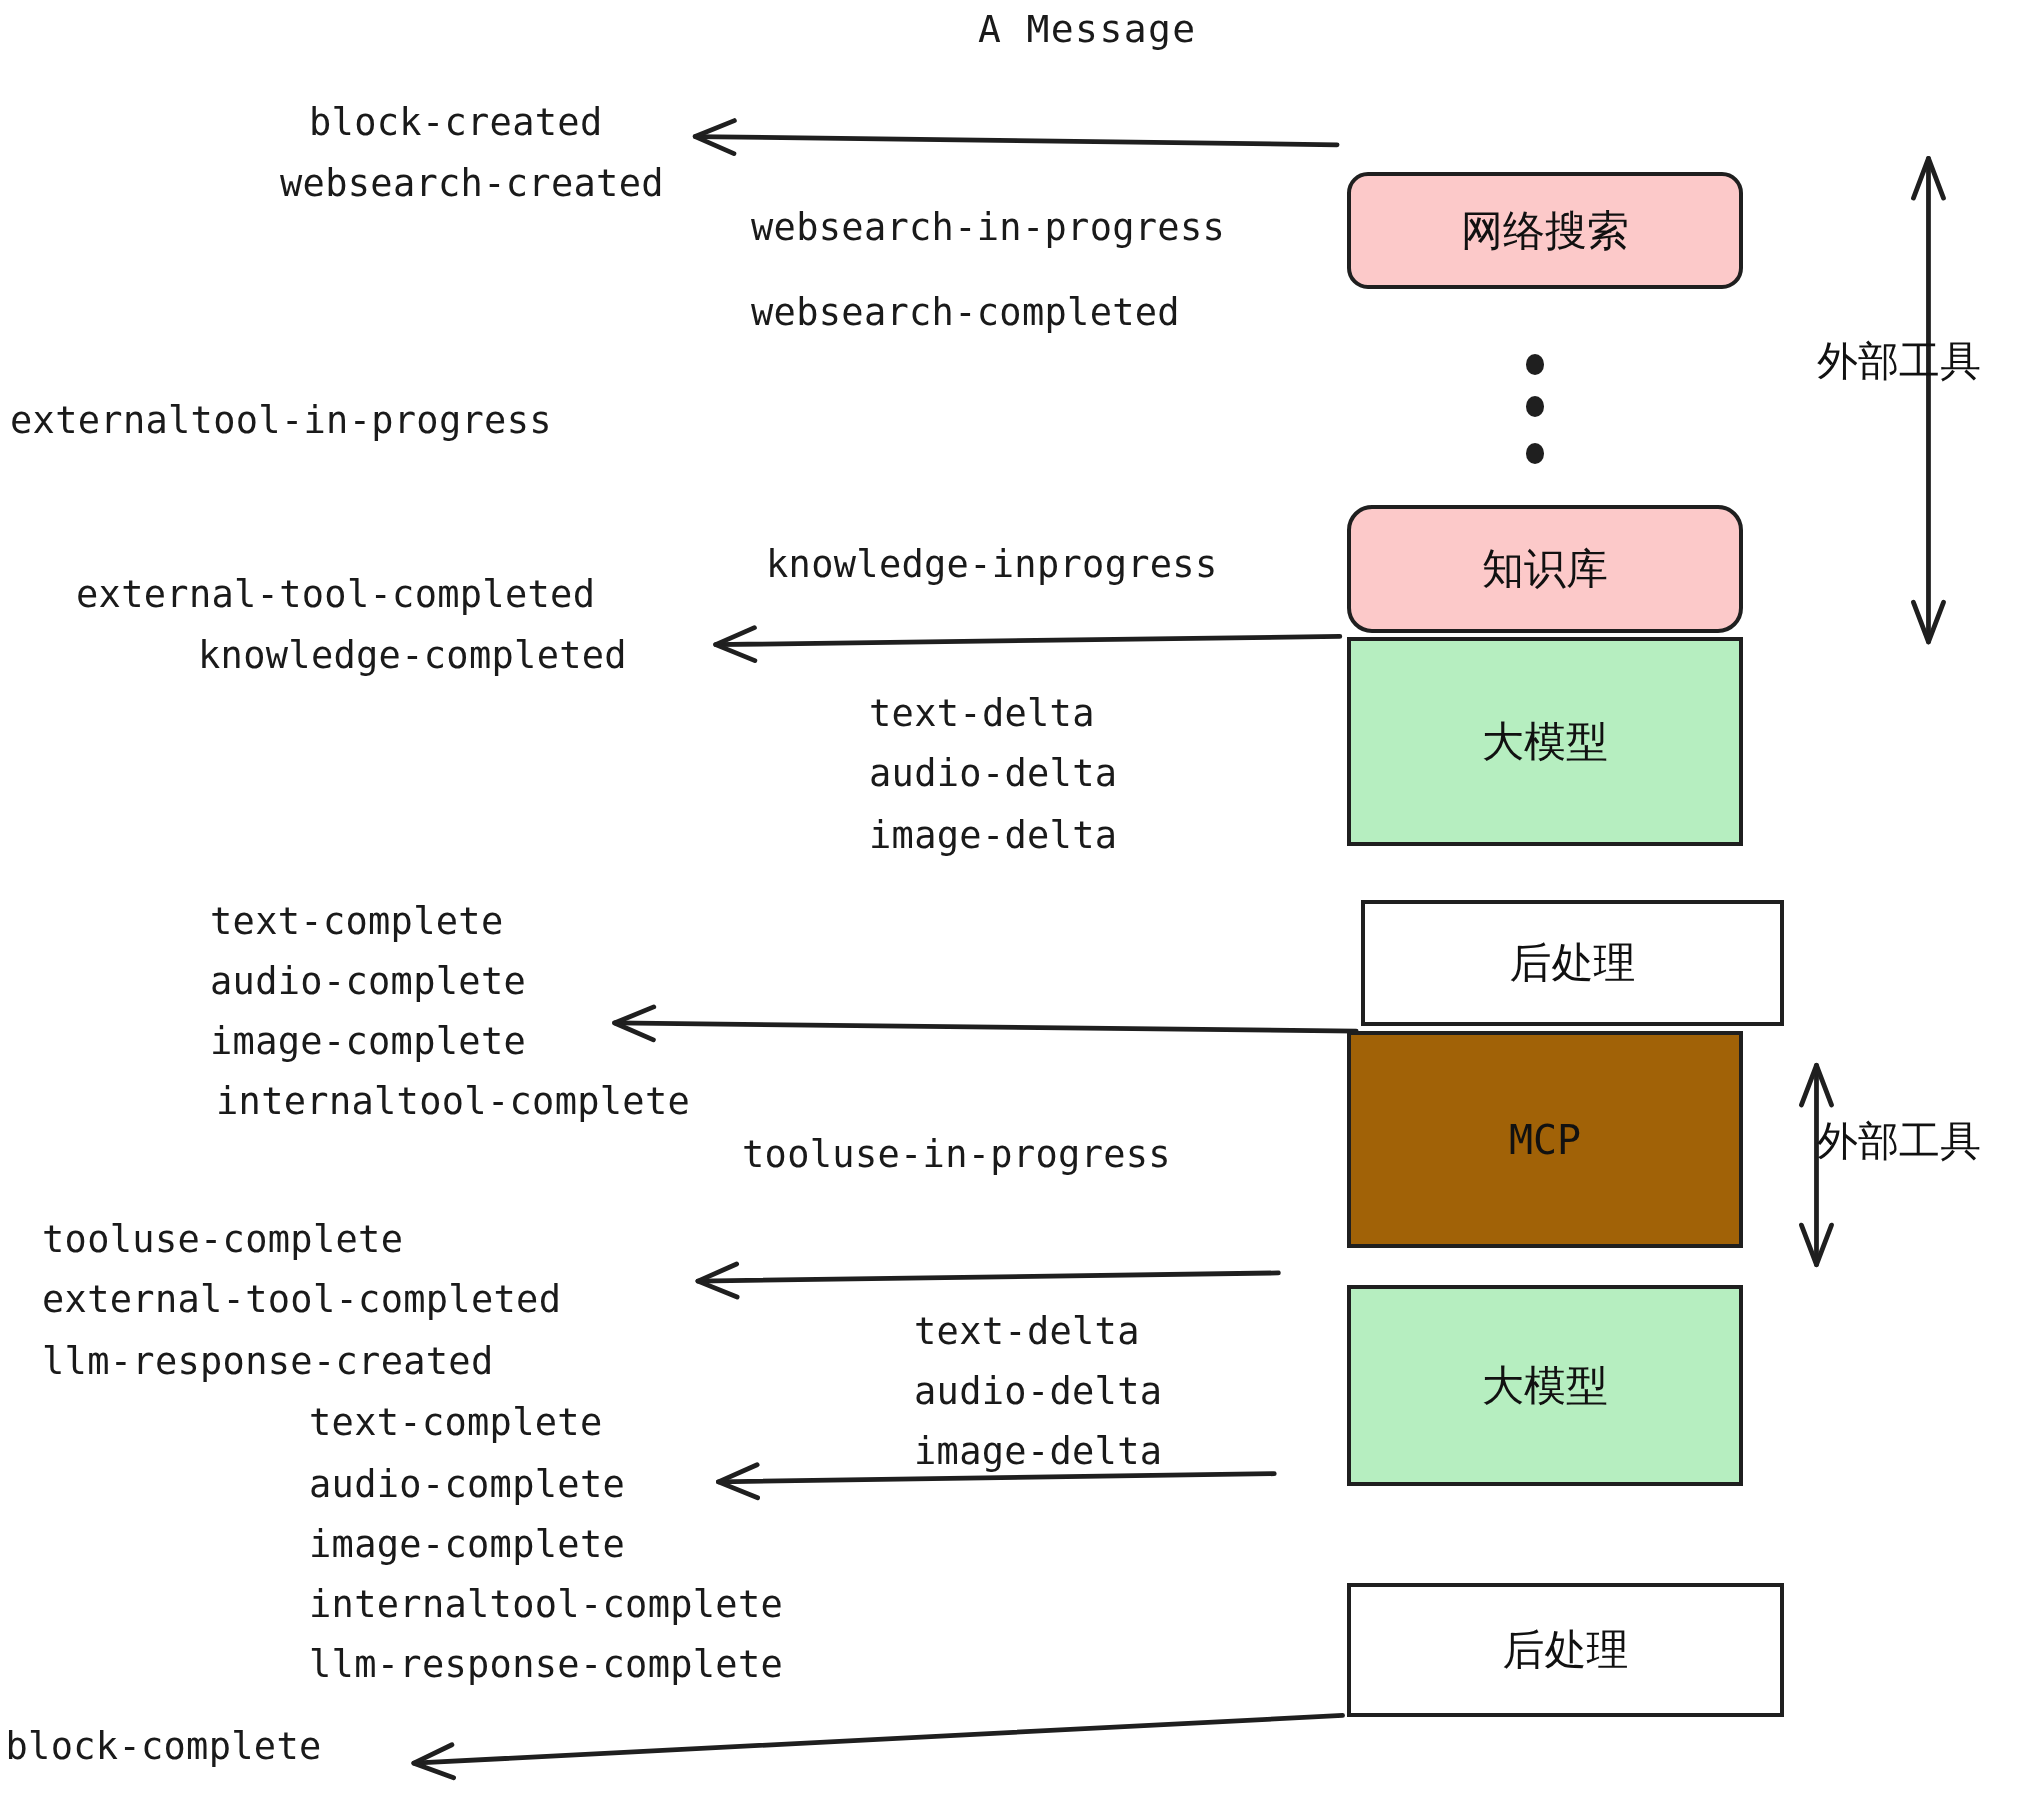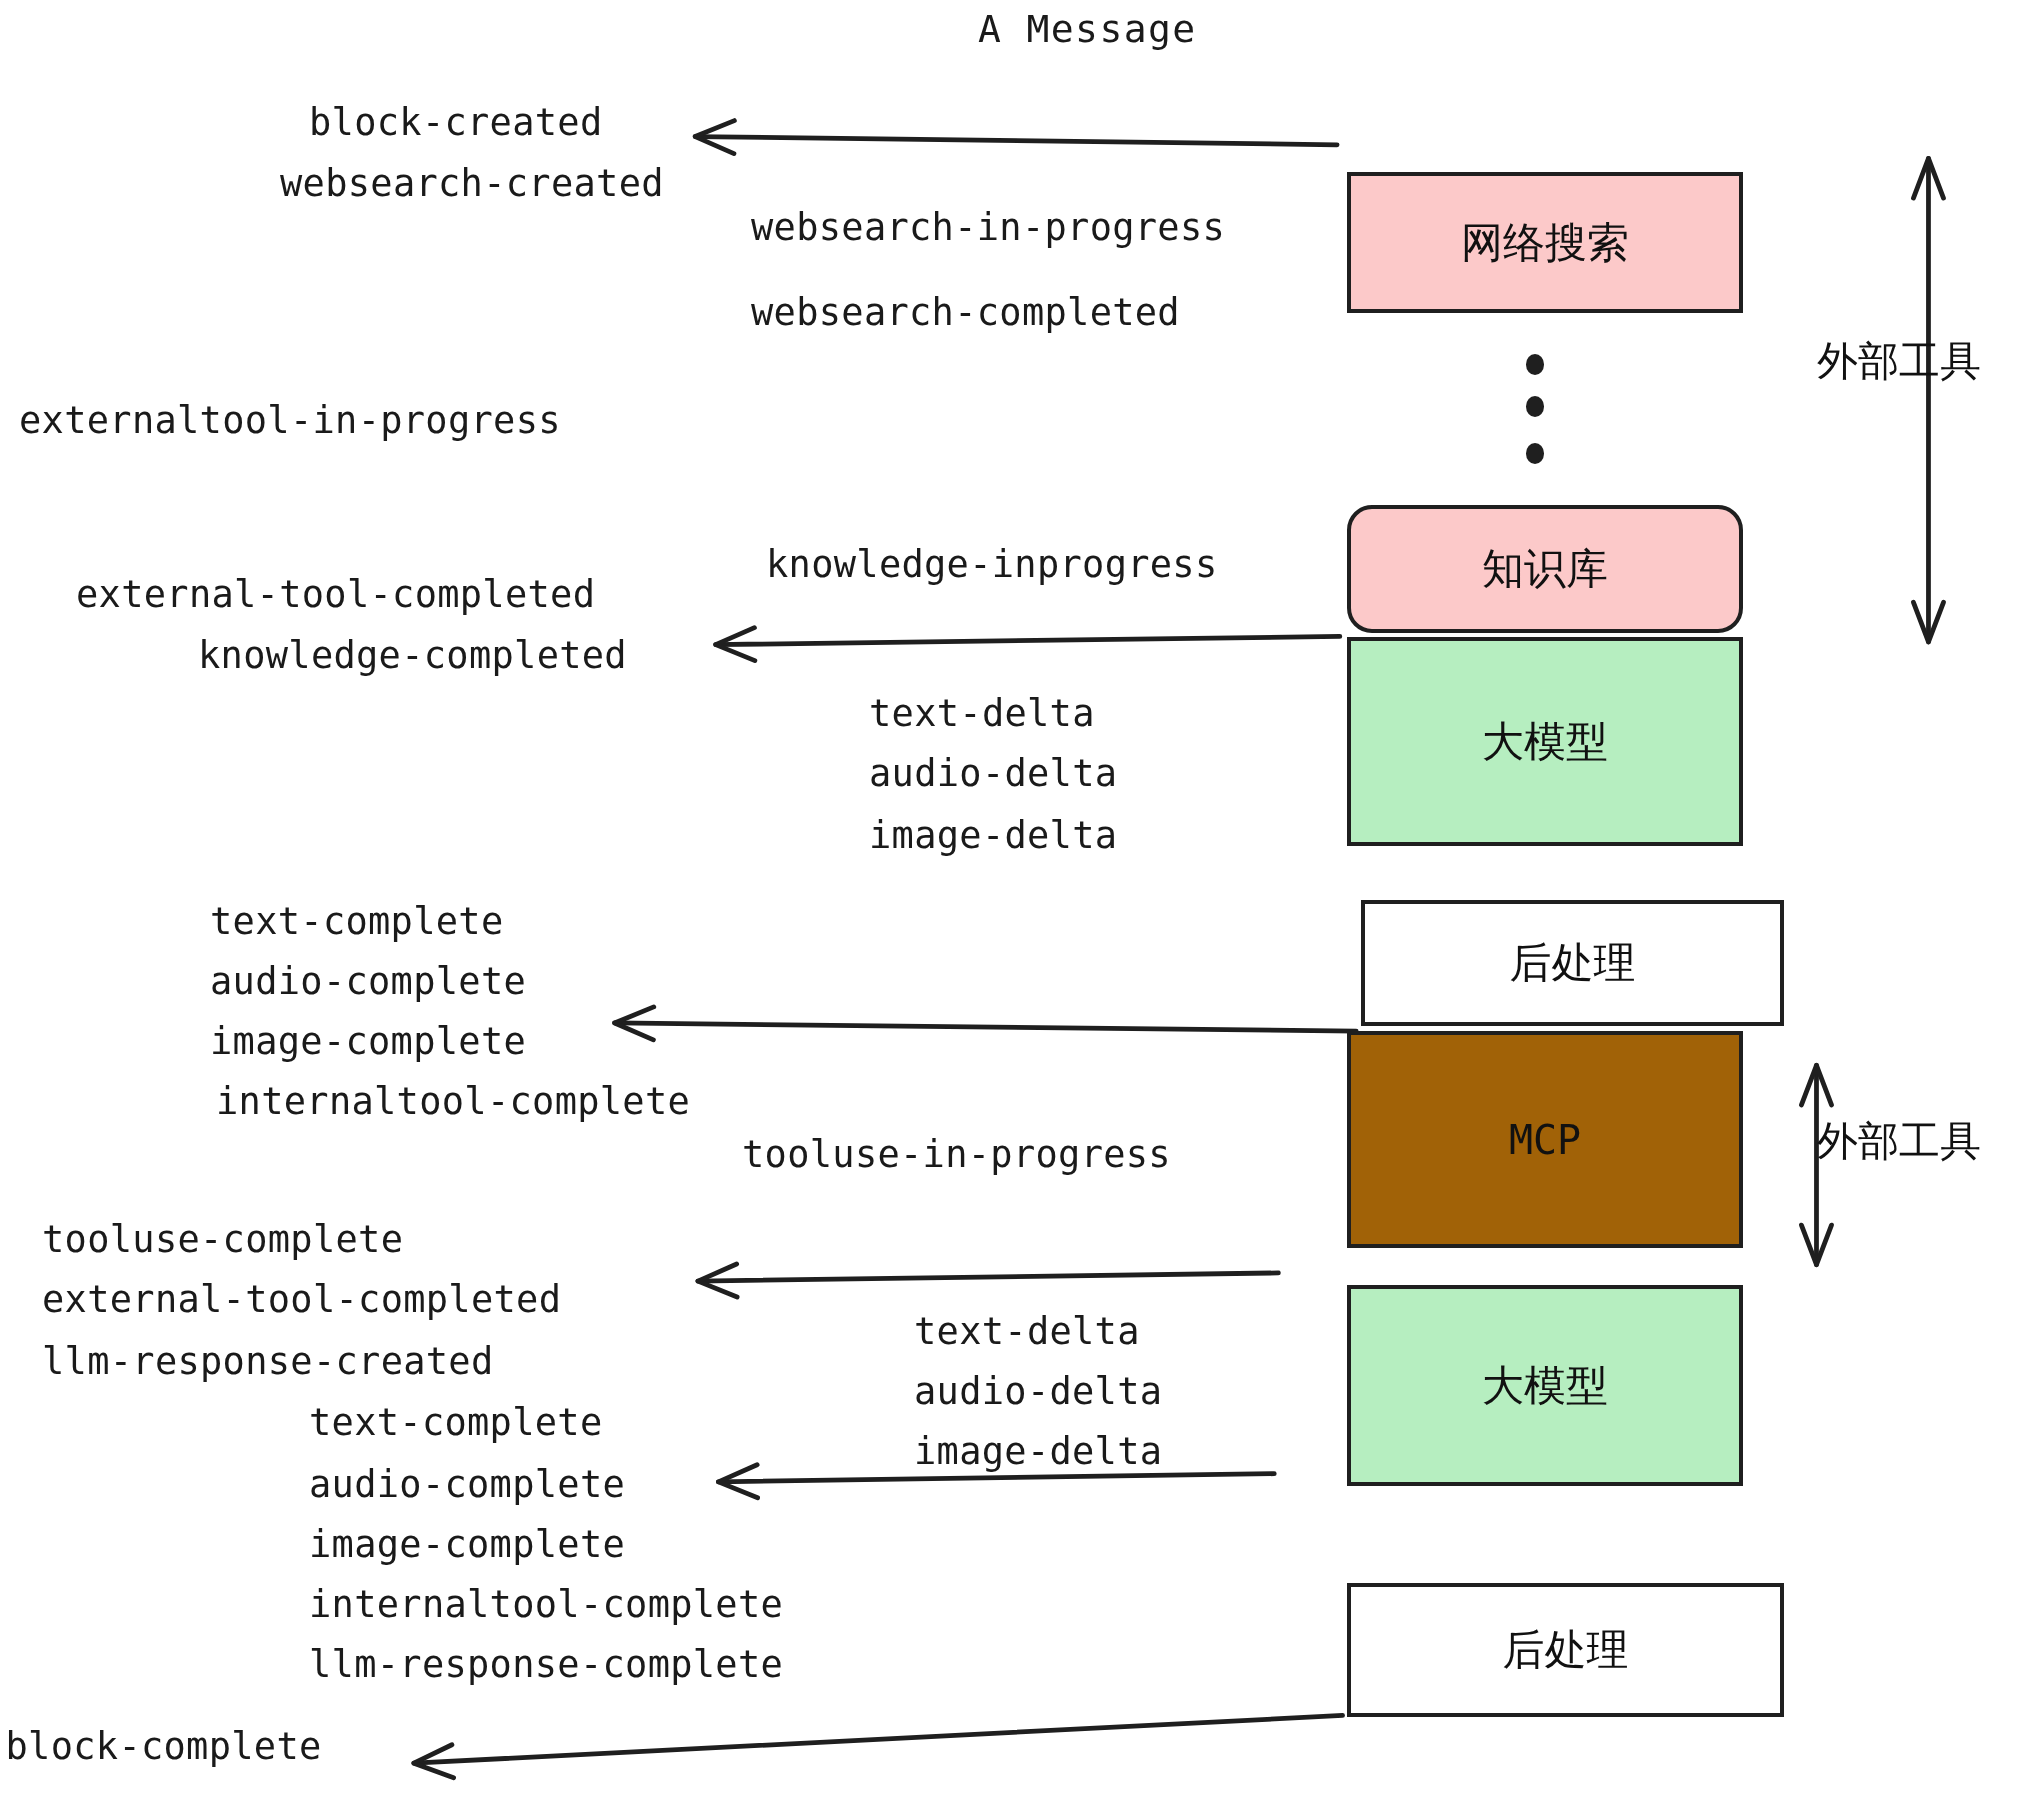--- a/index.html
+++ b/index.html
@@ -68,21 +68,21 @@
         </g>
         <g>
           <path d="M 2660 1560 L 2660 1852"></path>
           <path d="M 2638 1618 L 2660 1560 L 2682 1618"></path>
           <path d="M 2638 1794 L 2660 1852 L 2682 1794"></path>
         </g>
       </g>
   </svg>
 
   <div id="node-layer">
-      <div class="nodebox" style="left: 1347px; top: 172px; width: 396px; height: 141px; background: rgb(252, 201, 201);">
+      <div class="nodebox" style="left: 1347px; top: 172px; width: 396px; height: 117px; background: rgb(252, 201, 201); border-radius: 21px;">
         <span class="nodelabel">网络搜索</span>
       </div>
       <div class="nodebox" style="left: 1347px; top: 505px; width: 396px; height: 128px; background: rgb(252, 201, 201); border-radius: 25px;">
         <span class="nodelabel">知识库</span>
       </div>
       <div class="nodebox" style="left: 1347px; top: 637px; width: 396px; height: 209px; background: rgb(182, 238, 192);">
         <span class="nodelabel">大模型</span>
       </div>
       <div class="nodebox" style="left: 1361px; top: 900px; width: 423px; height: 126px; background: rgb(255, 255, 255);">
         <span class="nodelabel">后处理</span>
@@ -95,21 +95,21 @@
       </div>
       <div class="nodebox" style="left: 1347px; top: 1583px; width: 437px; height: 134px; background: rgb(255, 255, 255);">
         <span class="nodelabel">后处理</span>
       </div>
     </div>
   <div id="event-layer">
       <div class="evt" style="left: 309px; top: 104px;">block-created</div>
       <div class="evt" style="left: 280px; top: 165px;">websearch-created</div>
       <div class="evt" style="left: 751px; top: 209px;">websearch-in-progress</div>
       <div class="evt" style="left: 751px; top: 294px;">websearch-completed</div>
-      <div class="evt" style="left: 19px; top: 402px; text-align: center;">externaltool-in-progress</div>
+      <div class="evt" style="left: 10px; top: 402px; text-align: center;">externaltool-in-progress</div>
       <div class="evt" style="left: 766px; top: 546px;">knowledge-inprogress</div>
       <div class="evt" style="left: 76px; top: 576px;">external-tool-completed</div>
       <div class="evt" style="left: 198px; top: 637px;">knowledge-completed</div>
       <div class="evt" style="left: 869px; top: 695px;">text-delta</div>
       <div class="evt" style="left: 869px; top: 755px;">audio-delta</div>
       <div class="evt" style="left: 869px; top: 817px;">image-delta</div>
       <div class="evt" style="left: 210px; top: 903px;">text-complete</div>
       <div class="evt" style="left: 210px; top: 963px;">audio-complete</div>
       <div class="evt" style="left: 210px; top: 1023px;">image-complete</div>
       <div class="evt" style="left: 216px; top: 1083px;">internaltool-complete</div>

